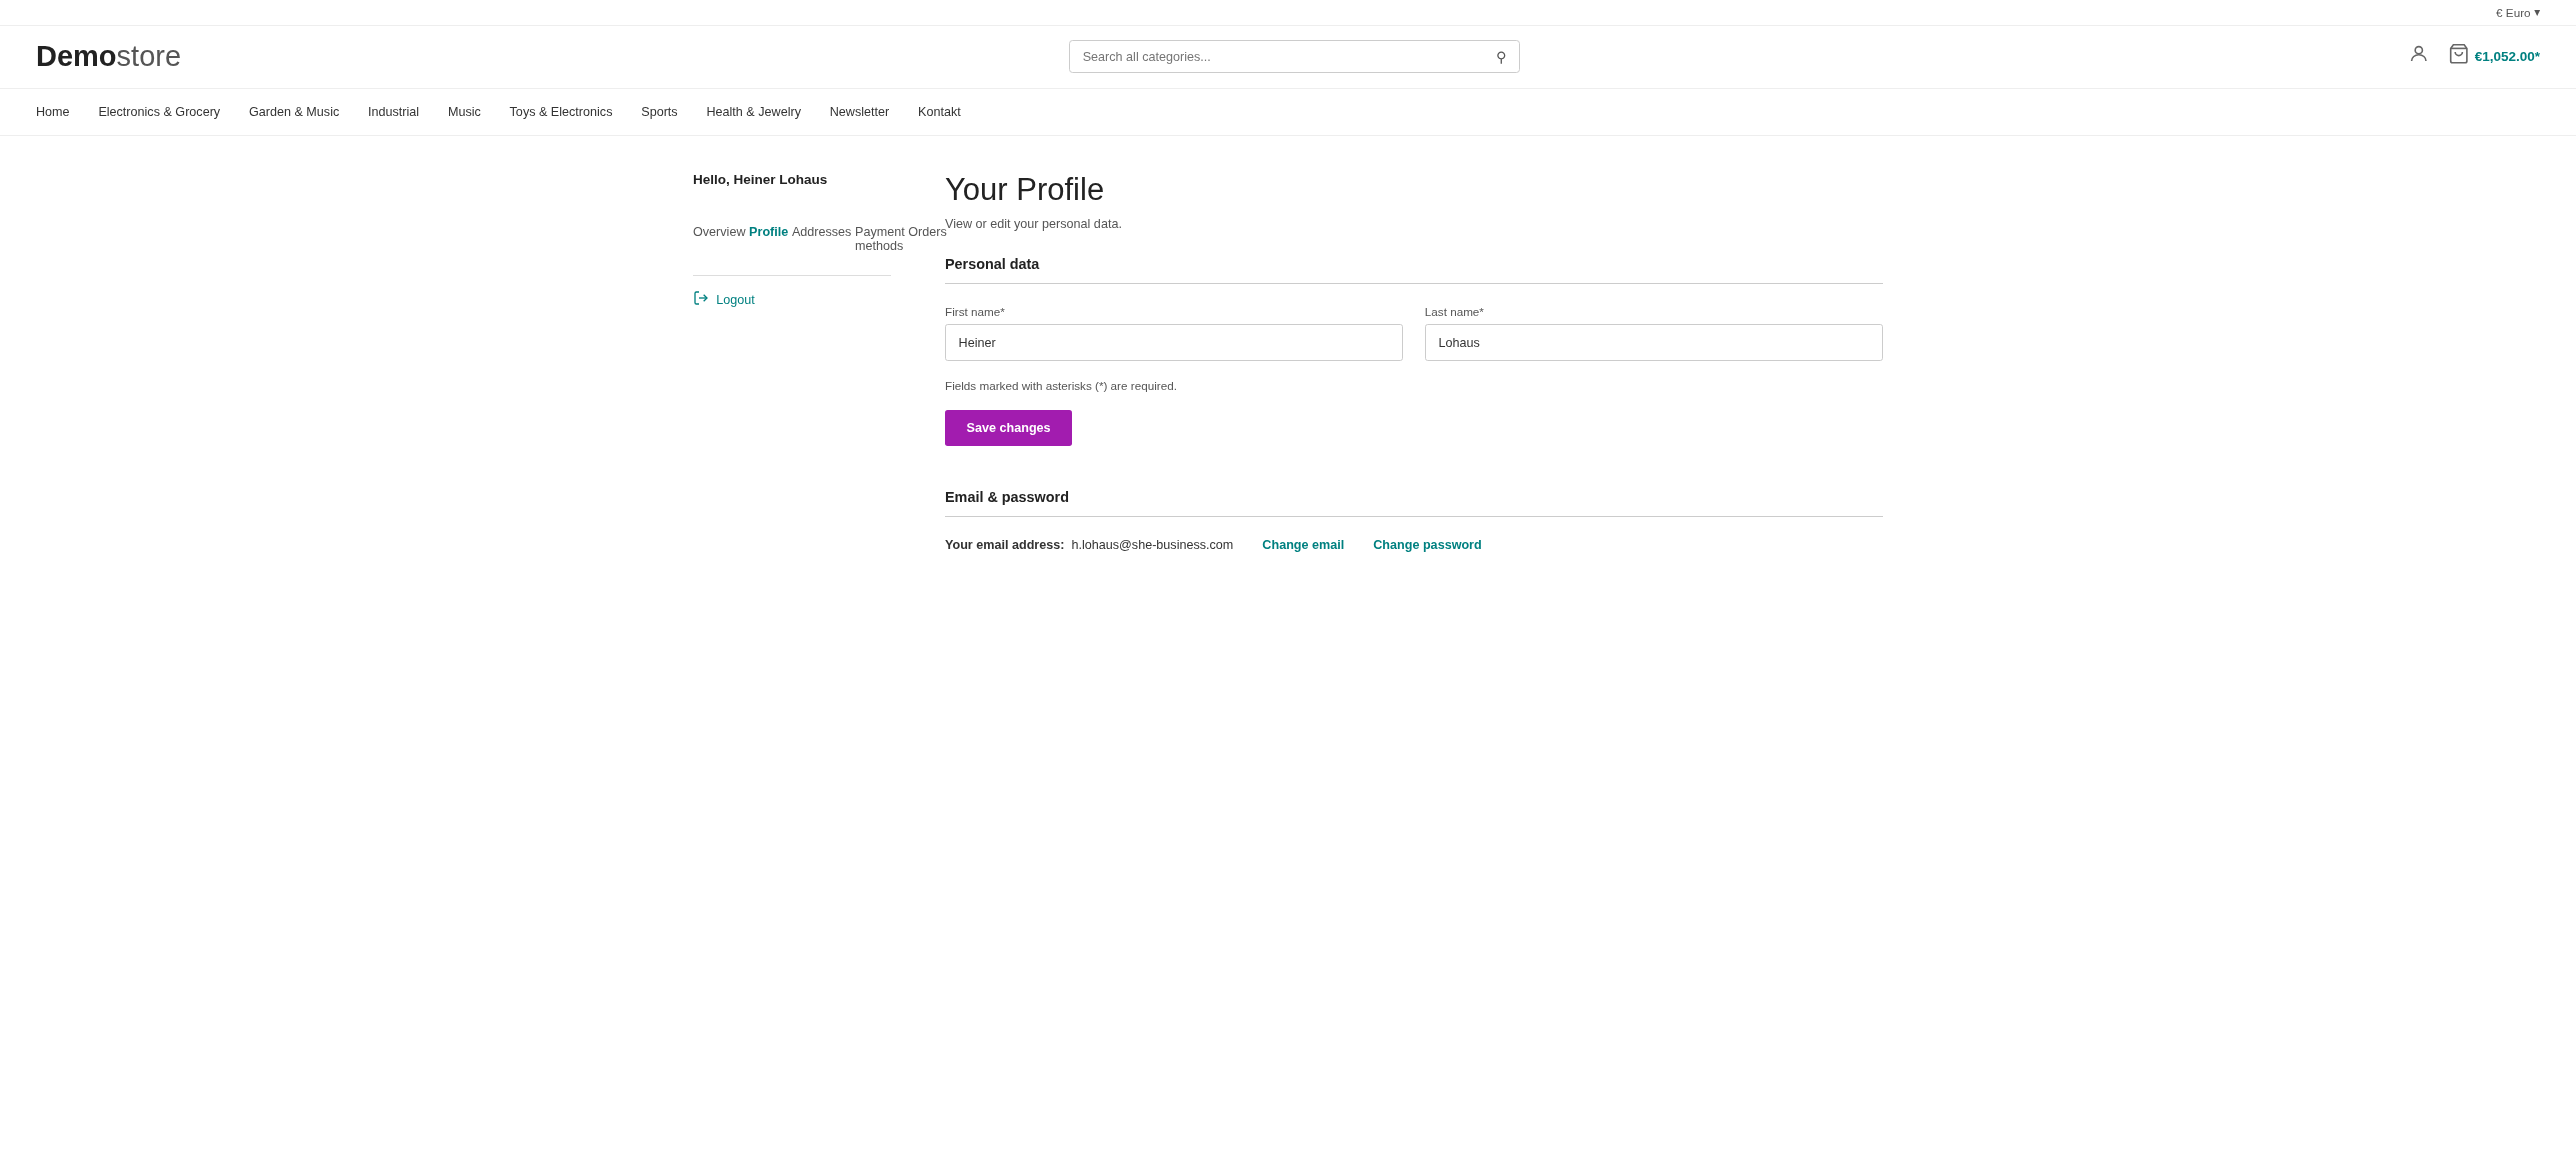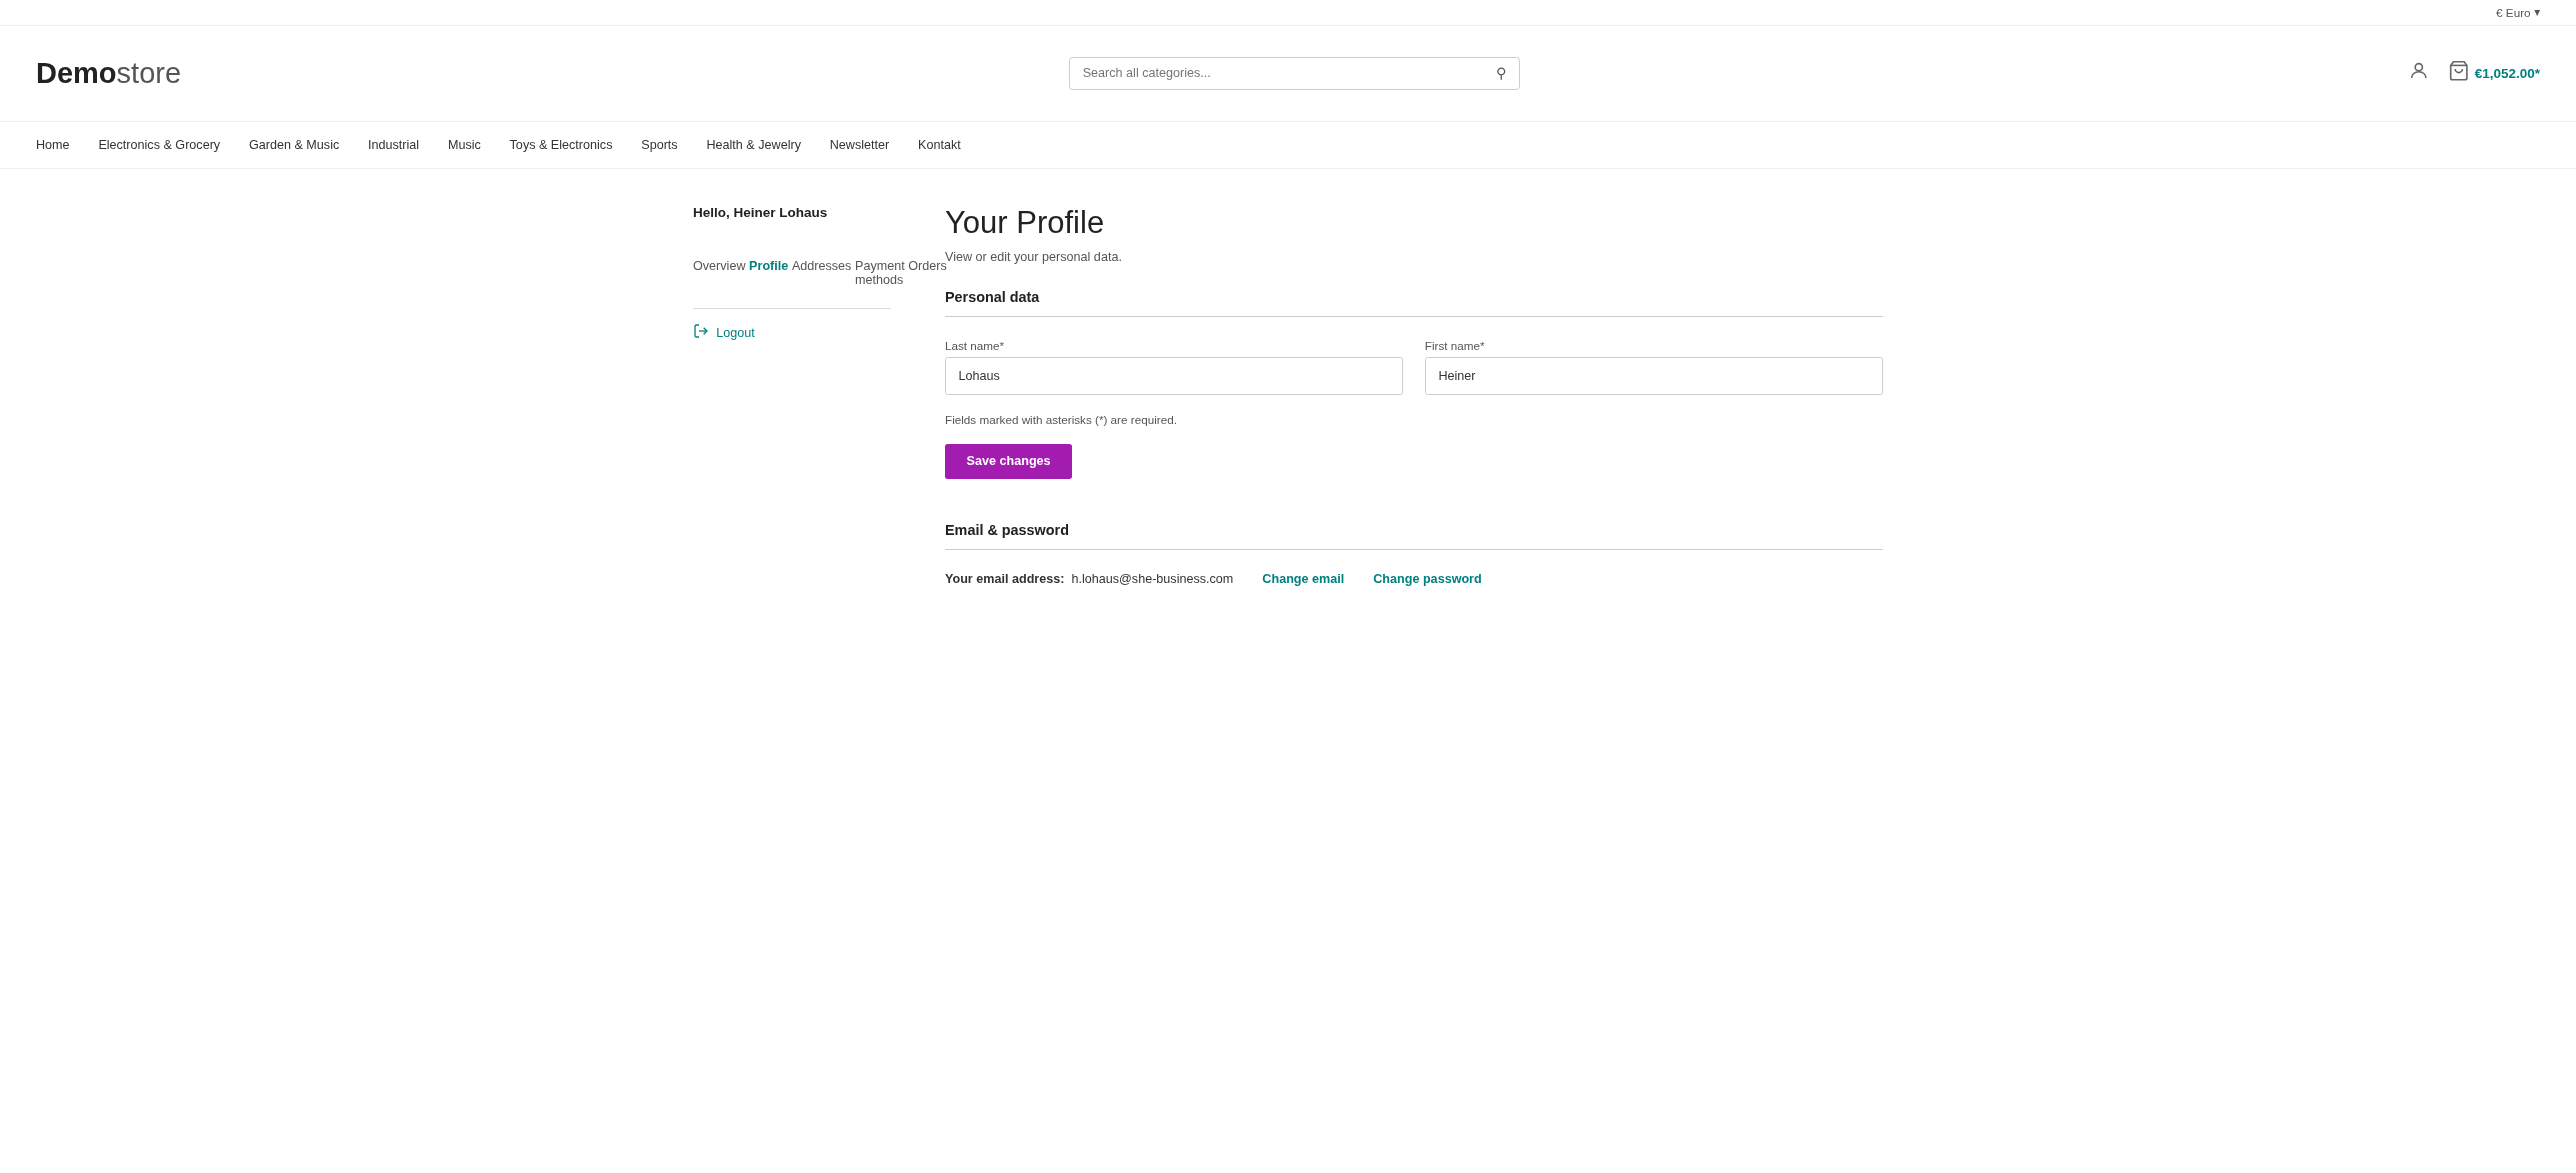--- a/index.html
+++ b/index.html
@@ -41,21 +41,21 @@
       color: #555;
     }
     .search-bar {
       flex: 1;
       display: flex;
       align-items: center;
       border: 0.9px solid #ccc;
       border-radius: 3.6px;
       padding: 7.2px 12.6px;
       max-width: 451px;
-      margin: 17px auto;
+      margin: 0 auto;
     }
     .search-bar input {
       border: none;
       outline: none;
       flex: 1;
       font-size: 12.6px;
       color: #999;
       background: transparent;
     }
     .search-icon-btn {
@@ -354,26 +354,26 @@
   <main class="content">
     <h1 class="profile-title">Your Profile</h1>
     <p class="profile-subtitle">View or edit your personal data.</p>
 
     
     <div class="section-title">Personal data</div>
     <hr class="section-divider">
 
     <div class="form-row">
       <div class="form-group">
+        <label>First name*</label>
+        <input type="text" value="Heiner" style="">
+      </div>
+      <div class="form-group">
         <label>Last name*</label>
         <input type="text" value="Lohaus" style="">
-      </div>
-      <div class="form-group">
-        <label>First name*</label>
-        <input type="text" value="Heiner" style="">
       </div>
     </div>
 
     <p class="required-note">Fields marked with asterisks (*) are required.</p>
 
     <button class="save-btn">Save changes</button>
 
     
     <div class="email-section">
       <div class="section-title">Email &amp; password</div>

